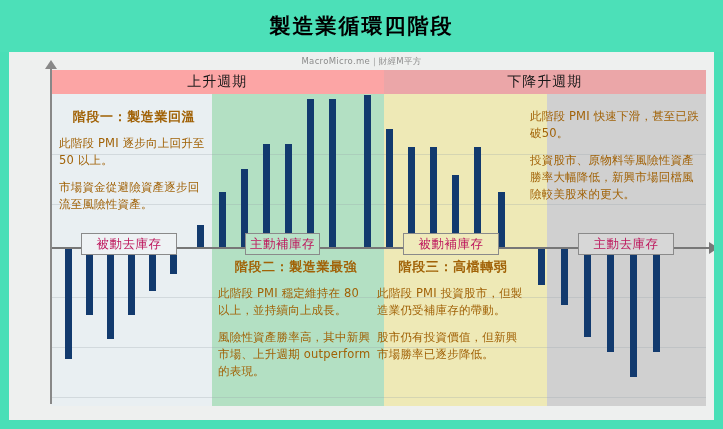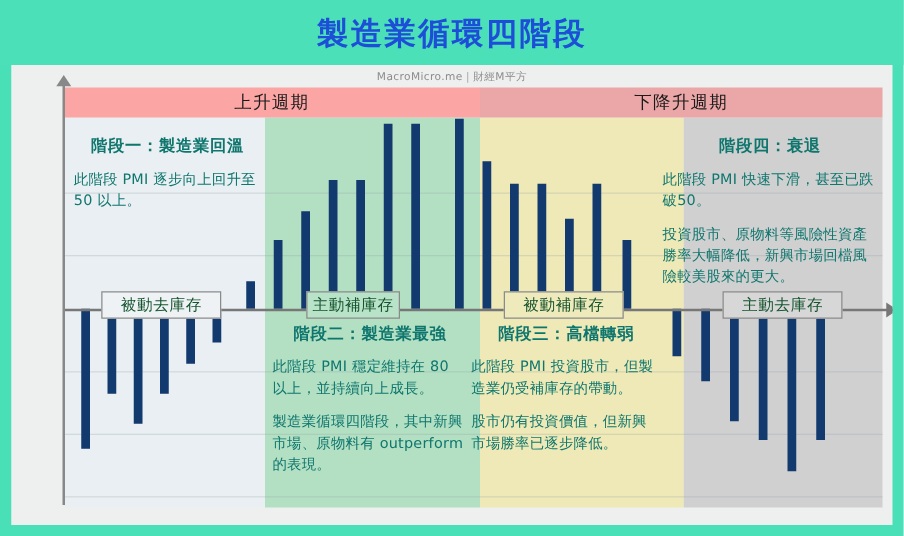--- a/index.html
+++ b/index.html
@@ -15,21 +15,21 @@
     padding: 9px;
   }
   
   .title-bar {
     position: absolute; left: 0; top: 0;
     width: 723px; height: 52px;
     background: #4ce0b8;
     display: flex; align-items: center; justify-content: center;
   }
   .title-bar .title {
-    font-size: 25px; font-weight: bold; color: #1d4ed8;
+    font-size: 21px; font-weight: bold; color: #000000;
     letter-spacing: 2px;
   }
   
   .canvas {
     position: absolute;
     left: 9px; top: 52px;
     width: 705px; height: 368px;
     background: #eef0ef;
     overflow: hidden;
   }
@@ -123,31 +123,31 @@
     border-right: 6px solid transparent;
   }
 
   
   .chip {
     position: absolute;
     top: 181px;
     height: 22px;
     border: 1px solid #8a8a8a;
     display: flex; align-items: center; justify-content: center;
-    font-size: 12.5px; color: #14532d;
+    font-size: 12.5px; color: #be185d;
     letter-spacing: .5px;
     white-space: nowrap;
   }
   .chip-1 { left: 72px;  width: 96px; background: #eef2f4; }
   .chip-2 { left: 236px; width: 75px; background: #b9e3c8; }
   .chip-3 { left: 394px; width: 96px; background: #efeabb; }
   .chip-4 { left: 569px; width: 96px; background: #d7d7d7; }
 
   
-  .qtext { position: absolute; color: #0f766e; }
+  .qtext { position: absolute; color: #a16207; }
   .qtext .head {
     font-size: 13px; font-weight: bold; text-align: center;
     letter-spacing: .6px; margin-bottom: 9px;
   }
   .qtext p {
     font-size: 11.5px; line-height: 1.45;
     letter-spacing: .2px;
   }
   .qtext p + p { margin-top: 11px; }
 
@@ -231,34 +231,34 @@
     <div class="y-arrow"></div>
 
     <div class="chip chip-1">被動去庫存</div>
     <div class="chip chip-2">主動補庫存</div>
     <div class="chip chip-4">主動去庫存</div>
     <div class="chip chip-3">被動補庫存</div>
 
     <div class="qtext t1">
       <div class="head">階段一：製造業回溫</div>
       <p>此階段 PMI 逐步向上回升至 50 以上。</p>
+      <p>市場資金從避險資產逐步回流至風險性資產。</p>
     </div>
 
     <div class="qtext t2">
       <div class="head">階段二：製造業最強</div>
       <p>此階段 PMI 穩定維持在 80 以上，並持續向上成長。</p>
-      <p>製造業循環四階段，其中新興市場、原物料有 outperform 的表現。</p>
+      <p>風險性資產勝率高，其中新興市場、上升週期 outperform 的表現。</p>
     </div>
 
     <div class="qtext t3">
       <div class="head">階段三：高檔轉弱</div>
       <p>此階段 PMI 投資股市，但製造業仍受補庫存的帶動。</p>
       <p>股市仍有投資價值，但新興市場勝率已逐步降低。</p>
     </div>
 
     <div class="qtext t4">
-      <div class="head">階段四：衰退</div>
       <p>此階段 PMI 快速下滑，甚至已跌破50。</p>
       <p>投資股市、原物料等風險性資產勝率大幅降低，新興市場回檔風險較美股來的更大。</p>
     </div>
 
   </div>
 </div>
 
 </body></html>

